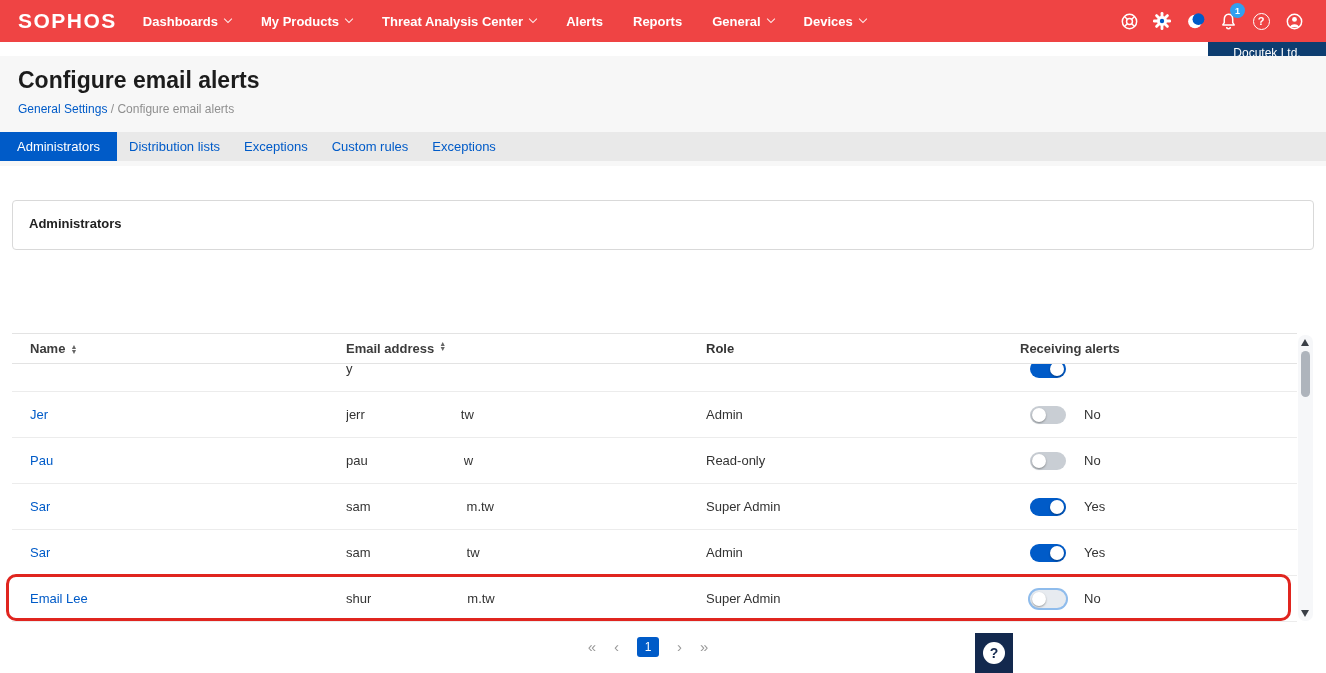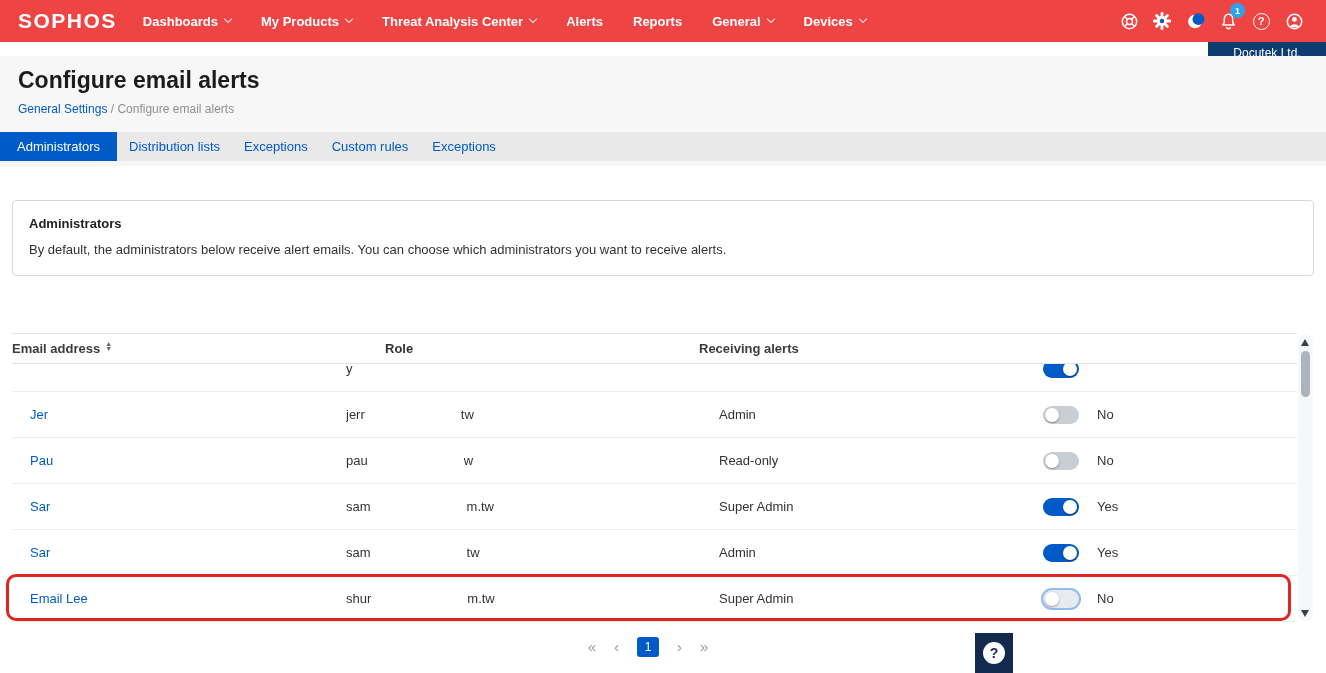--- a/index.html
+++ b/index.html
@@ -55,21 +55,21 @@
     border:1px solid #b6b6b6; border-radius:13px; background:#fff;
     display:flex; align-items:center; gap:7px; padding:0 10px;
   }
   .searchbox input { border:none; outline:none; flex:1; font-size:13px; color:#333; font-family:inherit; background:transparent; }
   .searchbox input::placeholder { color:#8f8f8f; }
   
   .tablewrap { position:absolute; left:12px; top:333px; width:1285px; border-top:1px solid #e3e3e3; background:#fff; }
   .thead { display:flex; align-items:center; height:30px; border-bottom:1px solid #e3e3e3; font-size:13px; font-weight:bold; color:#3c3c3c; }
   .col-name  { width:334px; padding-left:18px; display:flex; align-items:center; }
   .col-email { width:360px; display:flex; align-items:flex-start; }
-  .col-role  { width:314px; font-size:13px; color:#333;margin-left:13px; }
+  .col-role  { width:314px; font-size:13px; color:#333; }
   .col-recv  { flex:1; display:flex; align-items:center; padding-left:10px; }
   .sort { display:inline-flex; flex-direction:column; margin-left:5px; font-size:7px; line-height:5px; color:#666; }
   .row { display:flex; align-items:center; height:46px; border-bottom:1px solid #ececec; position:relative; background:#fff; }
   .row.partial { height:28px; overflow:hidden; }
   .row-inner { height:46px; margin-top:-18px; display:flex; align-items:center; width:100%; }
   .namelink { font-size:13px; color:#005bc8; text-decoration:none; cursor:pointer; white-space:nowrap; }
   .emailtxt { font-size:13px; color:#333; white-space:nowrap; }
   .redact { flex:1; align-self:stretch; margin:-3px 0; background:#fff; position:relative; z-index:2; }
   .redact.mid { flex:none; width:96px; }
   .toggle { width:36px; height:18px; border-radius:10px; background:#c9ced4; position:relative; cursor:pointer; flex:none; }
@@ -195,26 +195,32 @@
   <div class="tabsbar">
     <div class="tab active">Administrators</div>
     <div class="tab">Distribution lists</div>
     <div class="tab">Exceptions</div>
     <div class="tab">Custom rules</div>
     <div class="tab">Exceptions</div>
   </div>
 
   <div class="card">
     <h2>Administrators</h2>
-    <p>By default, the administrators below receive alert emails. You can choose which administrators you want to receive alerts.</p>
   </div>
 
 
   <div class="tablewrap">
     <div class="thead">
+      <div class="col-name">
+        <span>Name</span>
+        <span class="sort">
+          <span>▲</span>
+            <span>▼</span>
+        </span>
+      </div>
       <div class="col-email">
         <span>Email address</span>
         <span class="sort">
           <span>▲</span>
             <span>▼</span>
         </span>
       </div>
       <div class="col-role">Role</div>
       <div class="col-recv" style="padding-left:0; font-weight:bold;">
         <span>Receiving alerts</span>

